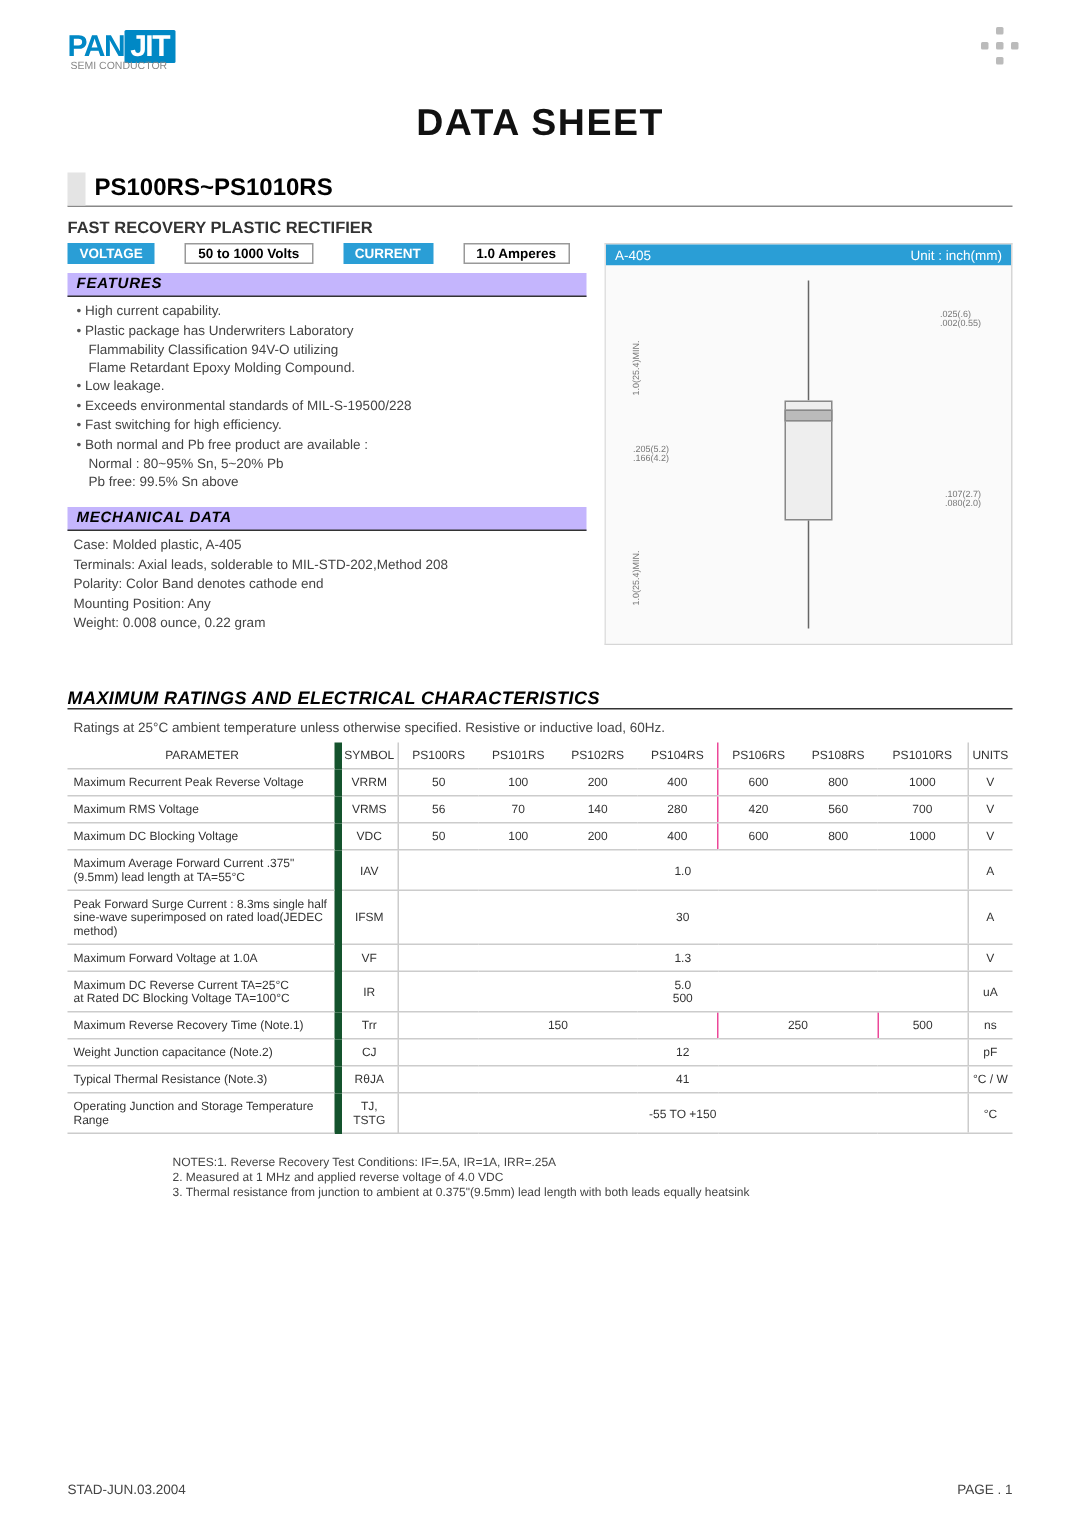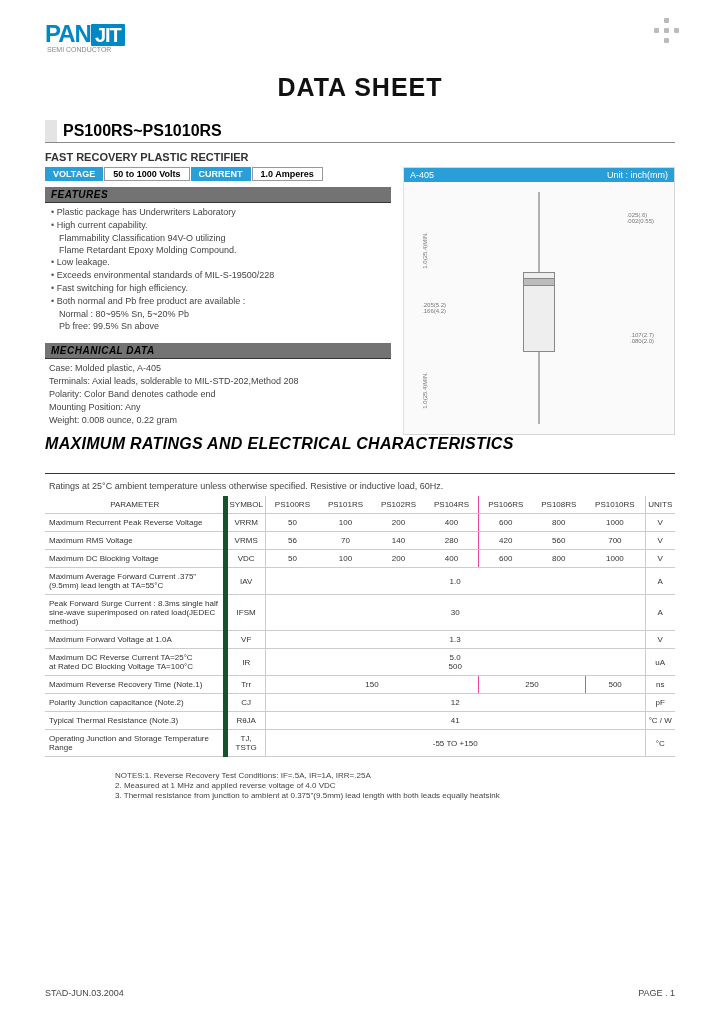--- a/index.html
+++ b/index.html
@@ -14,21 +14,21 @@
   .page {
     padding: 20px 45px 10px 45px;
     position: relative;
   }
   .logo {
     display: flex;
     align-items: flex-start;
     gap: 2px;
     margin-bottom: 6px;
   }
-  .logo-pan { color: #0088c5; font-weight: 800; font-size: 24px; letter-spacing: -1px; }
+  .logo-pan { color: #0088c5; font-weight: 800; font-size: 20px; letter-spacing: -1px; }
   .logo-jit {
     background: #0088c5; color: #fff; font-weight: 800; font-size: 20px;
     padding: 0 4px; letter-spacing: -1px; border-radius: 1px;
   }
   .logo-sub { font-size: 7px; color: #888; margin-left: 2px; margin-top: -2px; }
   .corner-dots {
     position: absolute; top: 18px; right: 38px;
     width: 32px; height: 28px;
   }
   .corner-dots span {
@@ -65,21 +65,21 @@
   hr.partline { border: none; border-top: 1px solid #888; margin-bottom: 8px; }
 
   .subtitle {
     font-size: 11px;
     font-weight: 700;
     color: #333;
     margin-bottom: 4px;
   }
   .spec-row {
     display: flex;
-    gap: 1px;
+    gap: 20px;
     align-items: center;
     font-size: 10px;
     margin-bottom: 6px;
   }
   .tag-blue {
     background: #2a9ed6; color: #fff; font-weight: 700;
     padding: 2px 8px; font-size: 9px;
   }
   .tag-val {
     border: 1px solid #999; padding: 1px 8px; font-weight: 700; font-size: 9px;
@@ -114,38 +114,38 @@
     background: #eee; border: 1px solid #888;
   }
   .band {
     position: absolute; left: 50%; transform: translateX(-50%);
     top: 96px; width: 32px; height: 8px;
     background: #bbb; border: 1px solid #888;
   }
   .dim-lbl { position: absolute; font-size: 6px; color: #777; }
 
   .sect-head {
-    background: #737373;
+    background: #c4b5fd;
     font-size: 10px;
     font-weight: 800;
     font-style: italic;
     letter-spacing: 0.5px;
     padding: 2px 6px;
     border-bottom: 1px solid #333;
     color: #000;
     margin-bottom: 4px;
   }
   .plain-sect-head {
-    font-size: 16px;
+    font-size: 12px;
     font-weight: 800;
     font-style: italic;
     letter-spacing: 0.3px;
     border-bottom: 1px solid #333;
-    padding-bottom: 20px;
-    margin-top: 0;
+    padding-bottom: 0;
+    margin-top: 28px;
     margin-bottom: 4px;
     color: #000;
   }
 
   ul.features {
     list-style: none;
     font-size: 9px;
     color: #444;
     padding-left: 6px;
   }
@@ -241,22 +241,22 @@
 
       <div class="spec-row">
         <div class="tag-blue">VOLTAGE</div>
         <div class="tag-val">50 to 1000 Volts</div>
         <div class="tag-blue">CURRENT</div>
         <div class="tag-val">1.0 Amperes</div>
       </div>
 
       <div class="sect-head">FEATURES</div>
       <ul class="features">
+        <li>High current capability.</li>
         <li>Plastic package has Underwriters Laboratory</li>
-        <li>High current capability.</li>
       </ul>
       <div class="sub-indent">Flammability Classification 94V-O utilizing</div>
       <div class="sub-indent">Flame Retardant Epoxy Molding Compound.</div>
       <ul class="features">
         <li>Low leakage.</li>
         <li>Exceeds environmental standards of MIL-S-19500/228</li>
         <li>Fast switching for high efficiency.</li>
         <li>Both normal and Pb free product are available :</li>
       </ul>
       <div class="sub-indent">Normal : 80~95% Sn, 5~20% Pb</div>
@@ -378,21 +378,21 @@
         </tr>
         <tr>
           <td class="param-col" style="white-space: pre-line;">Maximum Reverse Recovery Time (Note.1)</td>
           <td class="sym-col">Trr</td>
           <td colspan="4">150</td>
           <td colspan="2" class="vline4">250</td>
           <td colspan="1" class="vline4">500</td>
           <td class="unit-col">ns</td>
         </tr>
         <tr>
-          <td class="param-col" style="white-space: pre-line;">Polarity Junction capacitance (Note.2)</td>
+          <td class="param-col" style="white-space: pre-line;">Weight Junction capacitance (Note.2)</td>
           <td class="sym-col">CJ</td>
           <td colspan="7" style="white-space: pre-line;">12</td>
           <td class="unit-col">pF</td>
         </tr>
         <tr>
           <td class="param-col" style="white-space: pre-line;">Typical Thermal Resistance (Note.3)</td>
           <td class="sym-col">RθJA</td>
           <td colspan="7" style="white-space: pre-line;">41</td>
           <td class="unit-col">°C / W</td>
         </tr>

